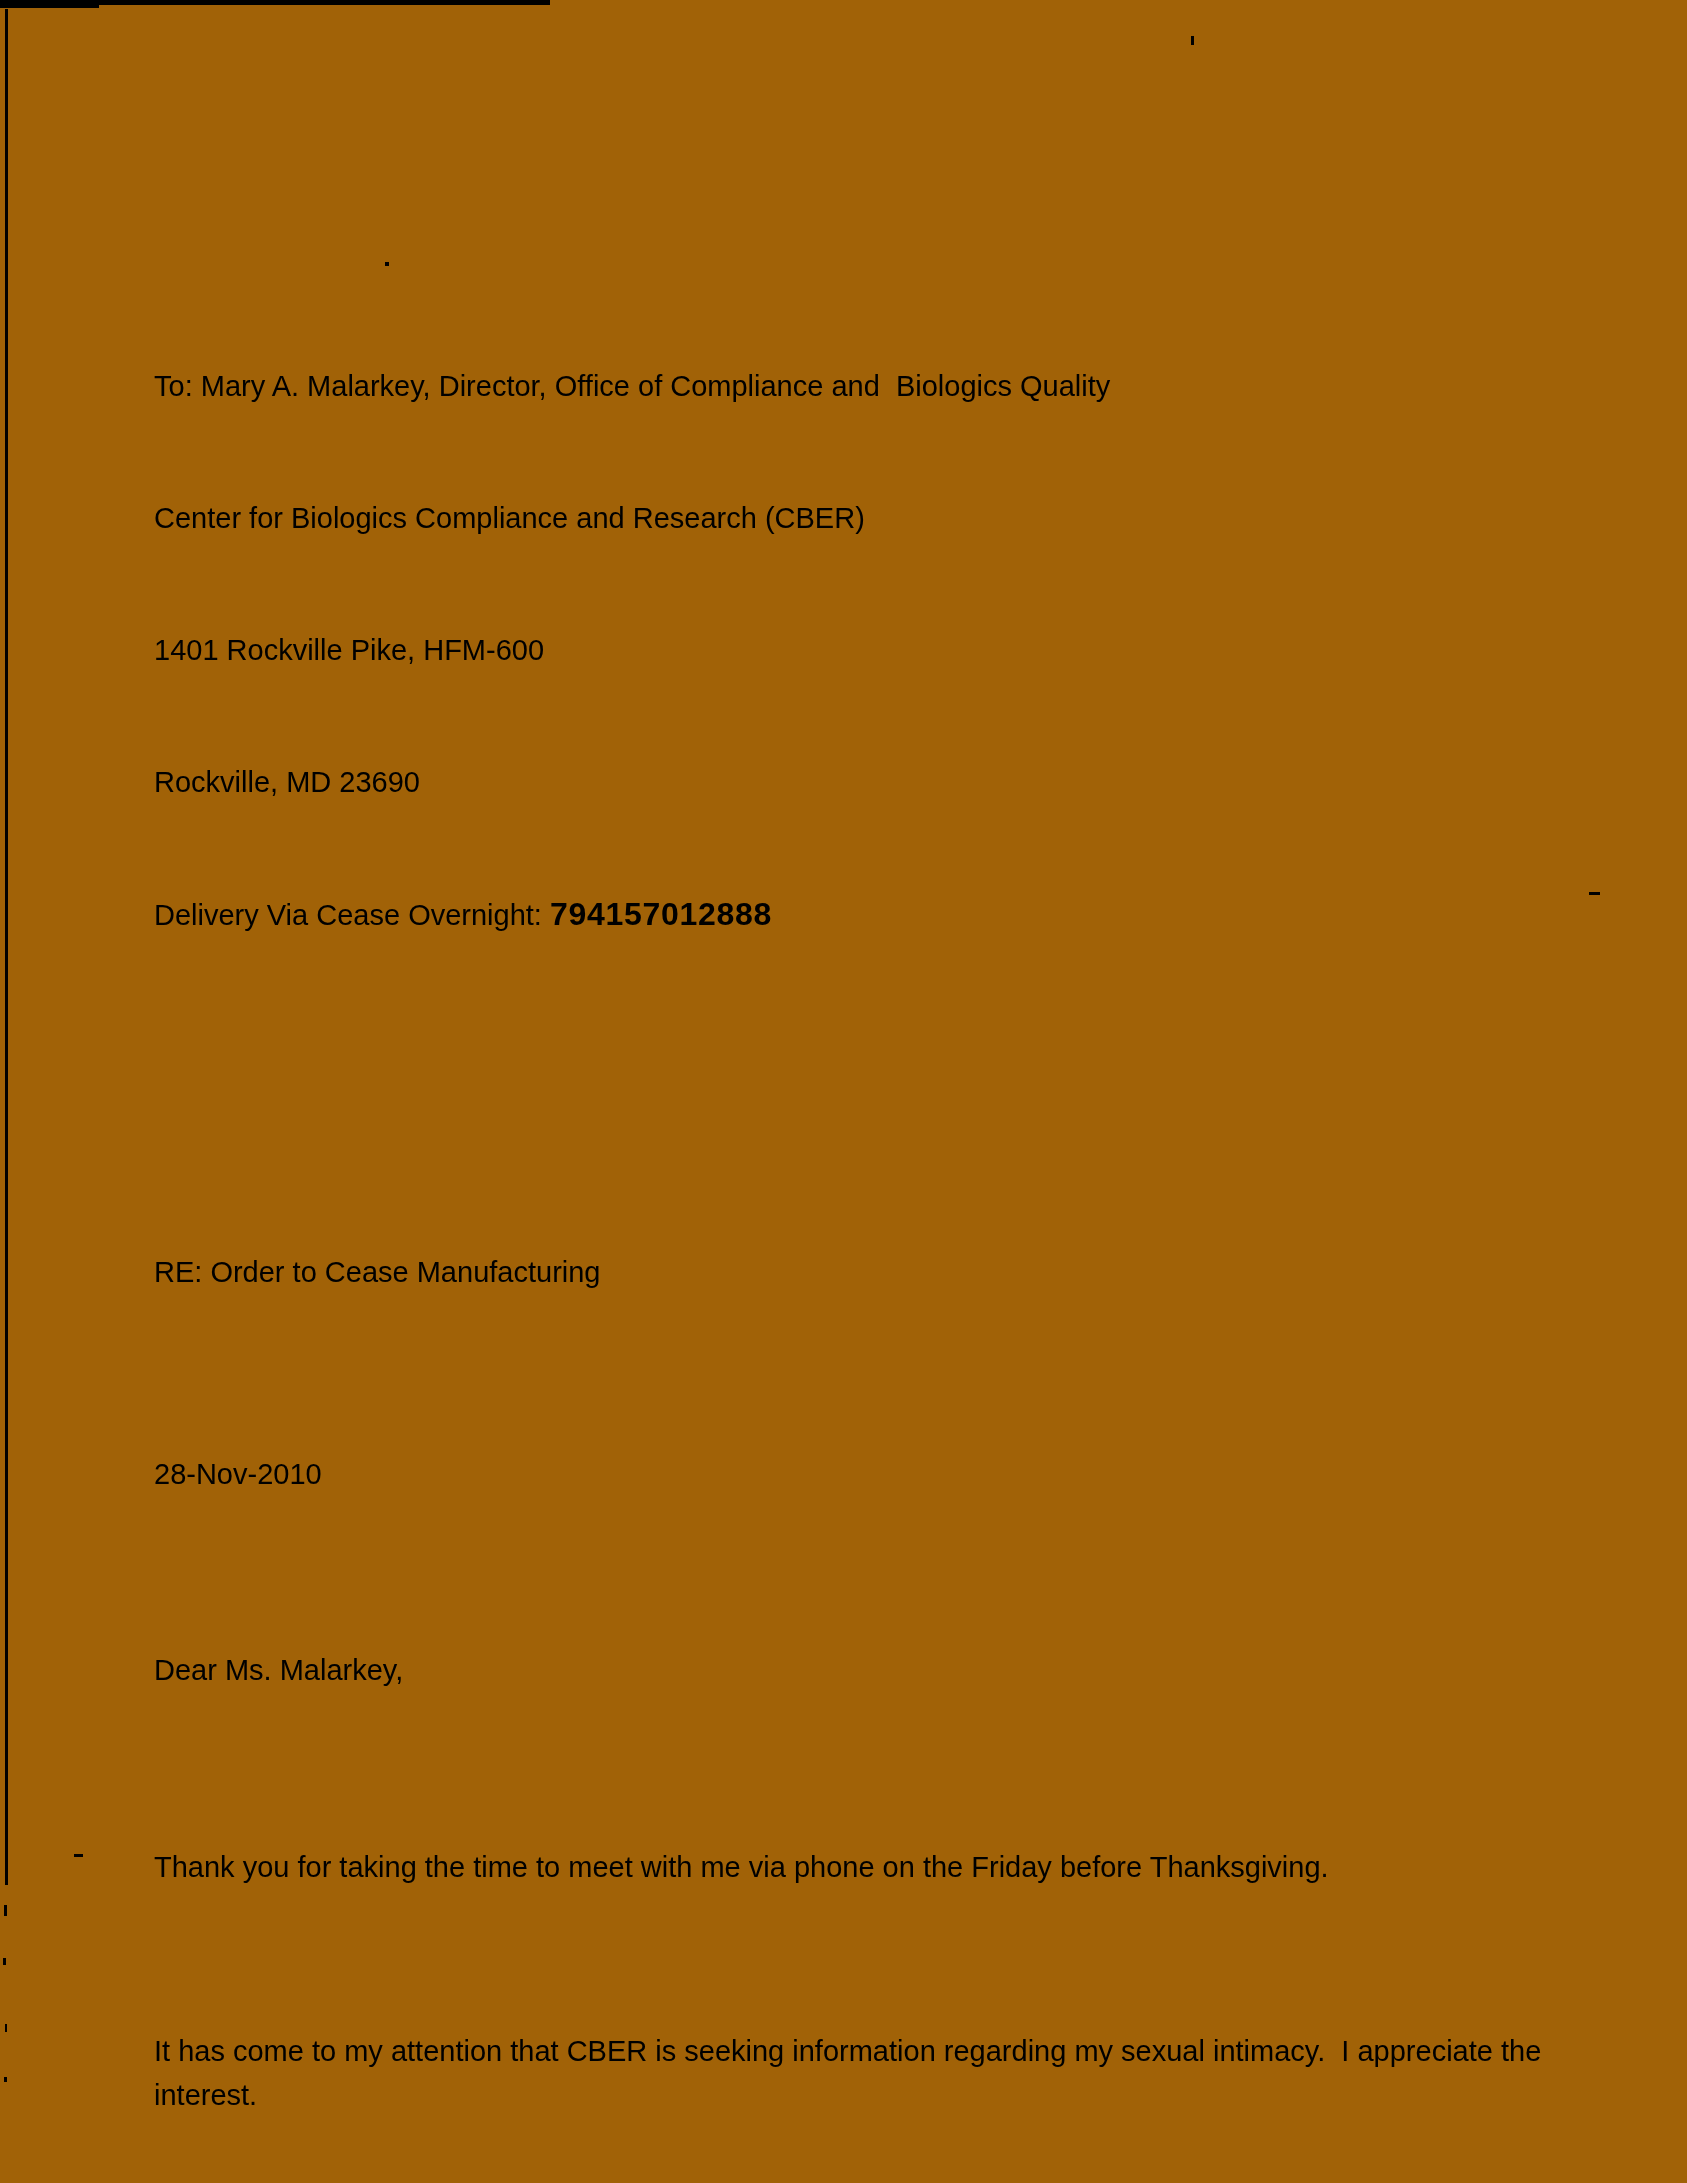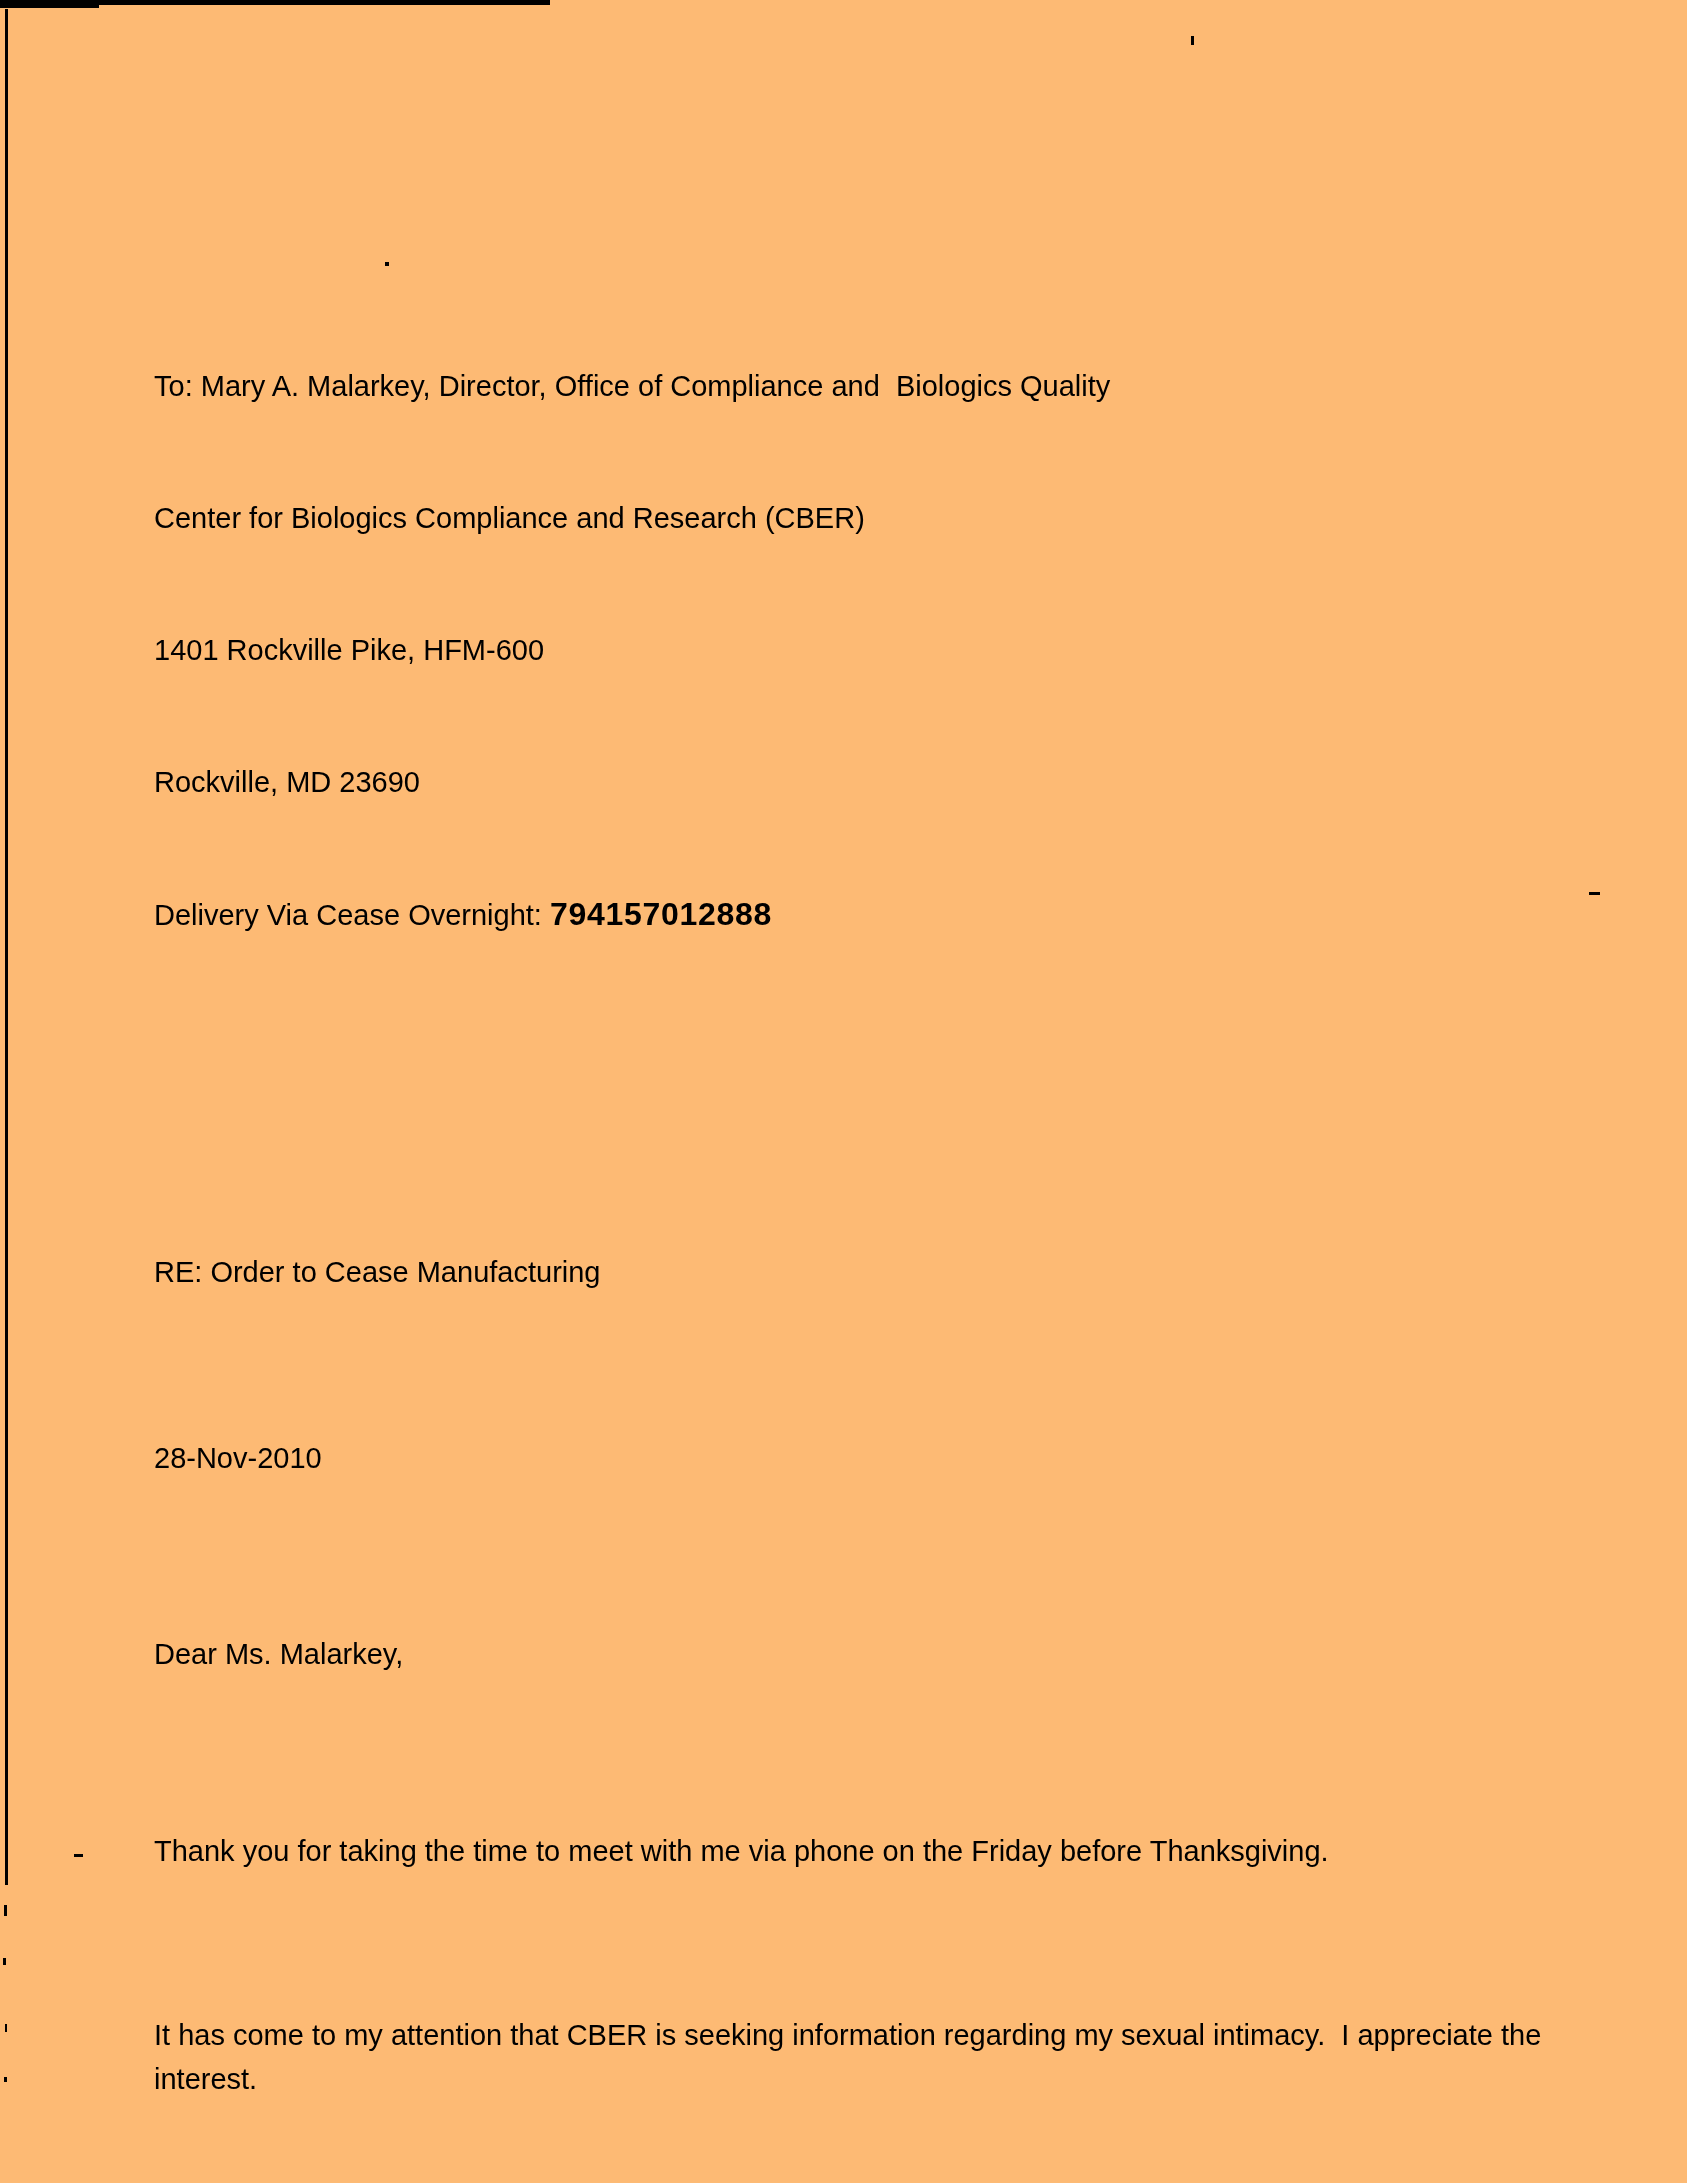--- a/index.html
+++ b/index.html
@@ -1,38 +1,38 @@
 <!DOCTYPE html>
 <html style="font-size:10.6px"><head>
 <meta charset="utf-8">
 <style>
   html, body { margin: 0; padding: 0; background: #e8e8e8; }
   .page {
     position: relative;
     width: 1687px;
     height: 2183px;
     margin: 0 auto;
-    background: #fdba74;
+    background: #a16207;
     color: #000000;
     font-family: "Liberation Sans", sans-serif;
     font-size: 29px;
     line-height: 44px;
     overflow: hidden;
   }
   .content {
     position: absolute;
     left: 154px;
     top: 144px;
     width: 1389px;
     white-space: pre-wrap;
   }
   .addr-line { white-space: pre-wrap; }
   .tracking { font-weight: 700; font-size: 32px; letter-spacing: 0.7px; }
   .subject    { margin-top: 93px; }
-  .date       { margin-top: 10px; }
+  .date       { margin-top: 26px; }
   .salutation { margin-top: 20px; }
   .para-1 { margin-top: 21px; }
   .para-2 { margin-top: 8px; }
   
   .artifact { position: absolute; background: #000; }
 </style>
 </head>
 <body>
 
 <div class="page">

